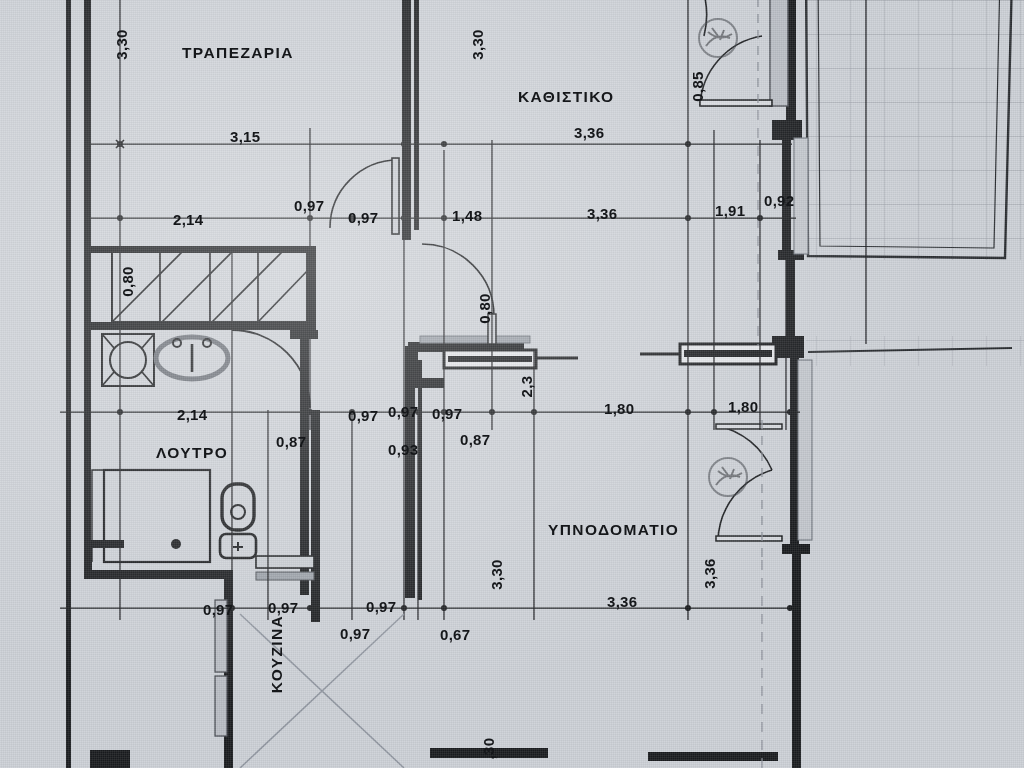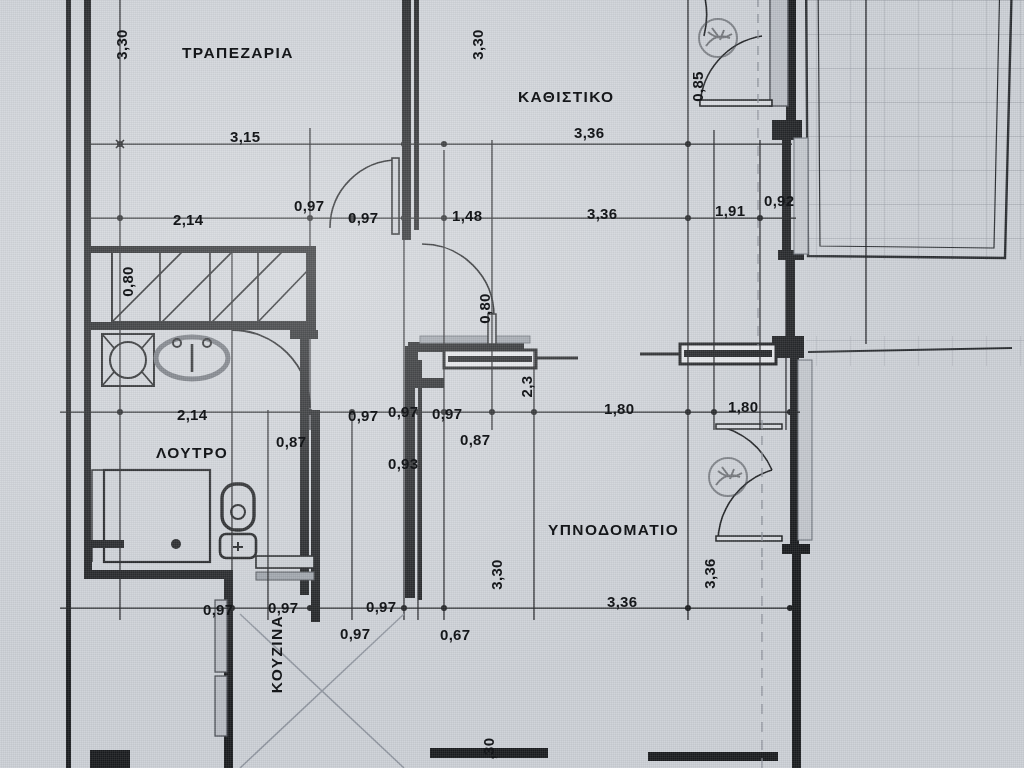--- a/index.html
+++ b/index.html
@@ -277,21 +277,21 @@
       <div class="lbl dim" style="left: 452px; top: 207px;">1,48</div>
       <div class="lbl dim" style="left: 587px; top: 205px;">3,36</div>
       <div class="lbl dim" style="left: 715px; top: 202px; text-align: center;">1,91</div>
       <div class="lbl dim" style="left: 764px; top: 192px;">0,92</div>
       <div class="lbl dim" style="left: 112px; top: 273px; transform: rotate(-90deg);">0,80</div>
       <div class="lbl dim" style="left: 469px; top: 300px; transform: rotate(-90deg);">0,80</div>
       <div class="lbl dim" style="left: 177px; top: 406px;">2,14</div>
       <div class="lbl dim" style="left: 276px; top: 433px;">0,87</div>
       <div class="lbl dim" style="left: 348px; top: 407px;">0,97</div>
       <div class="lbl dim" style="left: 388px; top: 403px;">0,97</div>
-      <div class="lbl dim" style="left: 388px; top: 455px; text-align: right;">0,93</div>
+      <div class="lbl dim" style="left: 388px; top: 441px; text-align: right;">0,93</div>
       <div class="lbl dim" style="left: 432px; top: 405px;">0,97</div>
       <div class="lbl dim" style="left: 460px; top: 431px;">0,87</div>
       <div class="lbl dim" style="left: 516px; top: 378px; transform: rotate(-90deg);">2,3</div>
       <div class="lbl dim" style="left: 604px; top: 400px;">1,80</div>
       <div class="lbl dim" style="left: 728px; top: 398px;">1,80</div>
       <div class="lbl dim" style="left: 481px; top: 566px; transform: rotate(-90deg);">3,30</div>
       <div class="lbl dim" style="left: 607px; top: 593px;">3,36</div>
       <div class="lbl dim" style="left: 694px; top: 565px; transform: rotate(-90deg);">3,36</div>
       <div class="lbl dim" style="left: 440px; top: 596px; margin-top: 30px;">0,67</div>
       <div class="lbl dim" style="left: 203px; top: 601px;">0,97</div>

